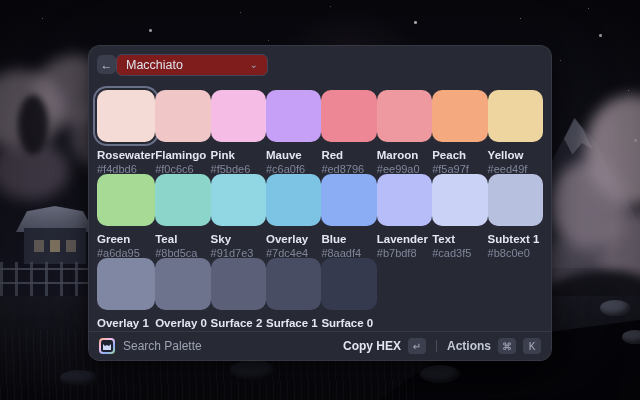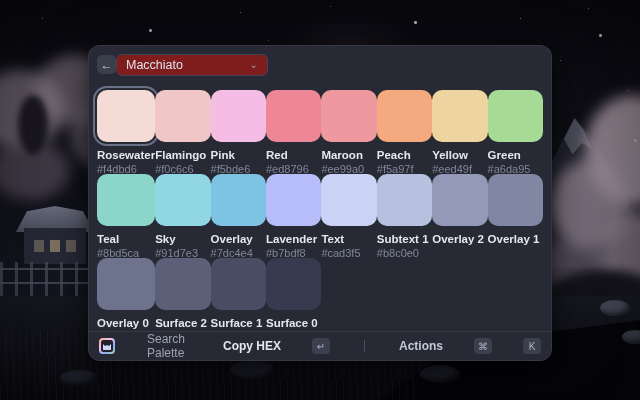--- a/index.html
+++ b/index.html
@@ -64,21 +64,21 @@
   .grid-area { position:absolute; left:0; top:37px; right:0; bottom:29px; overflow:hidden;
                padding:7px 8px 0 8px; }
   .grid { display:grid; grid-template-columns:repeat(8,1fr); column-gap:0; }
   .cell { height:84px; cursor:pointer; }
   .swatch { height:52px; border-radius:10px; }
   .cell.selected .swatch { box-shadow:0 0 0 2px #272935, 0 0 0 4px #6a7087; }
   .cname { margin-top:7px; font-size:11.5px; font-weight:700; color:#e4e7f1; white-space:nowrap; }
   .chex { margin-top:2px; font-size:11px; color:#80869a; white-space:nowrap; }
 
   .m-footer { position:absolute; left:0; right:0; bottom:0; height:29px; border-top:1px solid rgba(255,255,255,.07);
-              background:#272935; display:flex; align-items:center; padding:0 10px;gap:24px; }
+              background:#272935; display:flex; align-items:center; padding:0 10px; }
   .app-icon { width:16px; height:16px; border-radius:4px; padding:2px;
               background:linear-gradient(140deg,#f5a97f 0%,#f5bde6 35%,#8aadf4 70%,#a6da95 100%); flex:0 0 auto; }
   .app-icon-inner { width:100%; height:100%; border-radius:2.5px; background:#1f2130;
                     display:flex; align-items:center; justify-content:center; }
   .app-label { margin-left:8px; font-size:12px; color:#9ea3b5; flex:1; }
   .f-action { font-size:12px; font-weight:700; color:#e3e6f0; }
   .f-action.dim { color:#c3c8d7; }
   .kbd { height:16px; min-width:18px; padding:0 4px; margin-left:7px; border-radius:4px; background:#3c3f4e;
          color:#aeb3c4; font-size:10px; display:flex; align-items:center; justify-content:center; cursor:pointer; }
   .f-divider { width:1px; height:12px; background:#4a4d5d; margin:0 10px; }
@@ -151,20 +151,25 @@
     <div class="cname">Flamingo</div>
     <div class="chex">#f0c6c6</div>
   </div>
 
   <div class="cell">
     <div class="swatch" style="background: rgb(245, 189, 230);"></div>
     <div class="cname">Pink</div>
     <div class="chex">#f5bde6</div>
   </div>
 
+  <div class="cell">
+    <div class="swatch" style="background: rgb(198, 160, 246);"></div>
+    <div class="cname">Mauve</div>
+    <div class="chex">#c6a0f6</div>
+  </div>
 
   <div class="cell">
     <div class="swatch" style="background: rgb(237, 135, 150);"></div>
     <div class="cname">Red</div>
     <div class="chex">#ed8796</div>
   </div>
 
   <div class="cell">
     <div class="swatch" style="background: rgb(238, 153, 160);"></div>
     <div class="cname">Maroon</div>
@@ -200,45 +205,45 @@
     <div class="cname">Sky</div>
     <div class="chex">#91d7e3</div>
   </div>
 
   <div class="cell">
     <div class="swatch" style="background: rgb(125, 196, 228);"></div>
     <div class="cname">Overlay</div>
     <div class="chex">#7dc4e4</div>
   </div>
 
+  <div class="cell">
+    <div class="swatch" style="background: rgb(138, 173, 244);"></div>
+    <div class="cname">Blue</div>
+    <div class="chex">#8aadf4</div>
+  </div>
 
   <div class="cell">
     <div class="swatch" style="background: rgb(183, 189, 248);"></div>
     <div class="cname">Lavender</div>
     <div class="chex">#b7bdf8</div>
   </div>
 
   <div class="cell">
     <div class="swatch" style="background: rgb(202, 211, 245);"></div>
     <div class="cname">Text</div>
     <div class="chex">#cad3f5</div>
   </div>
 
   <div class="cell">
     <div class="swatch" style="background: rgb(184, 192, 224);"></div>
     <div class="cname">Subtext 1</div>
     <div class="chex">#b8c0e0</div>
   </div>
 
 
-  <div class="cell">
-    <div class="swatch" style="background: rgb(147, 154, 183);"></div>
-    <div class="cname">Overlay 2</div>
-    <div class="chex"></div>
-  </div>
 
   <div class="cell">
     <div class="swatch" style="background: rgb(128, 135, 162);"></div>
     <div class="cname">Overlay 1</div>
     <div class="chex"></div>
   </div>
 
   <div class="cell">
     <div class="swatch" style="background: rgb(110, 115, 141);"></div>
     <div class="cname">Overlay 0</div>

